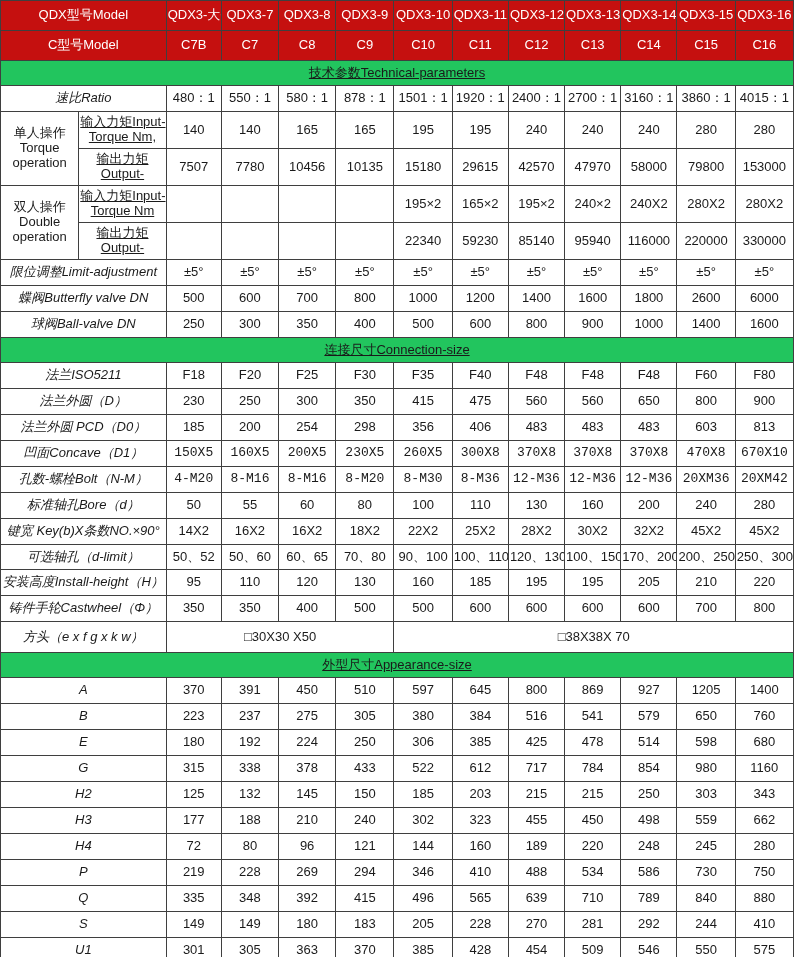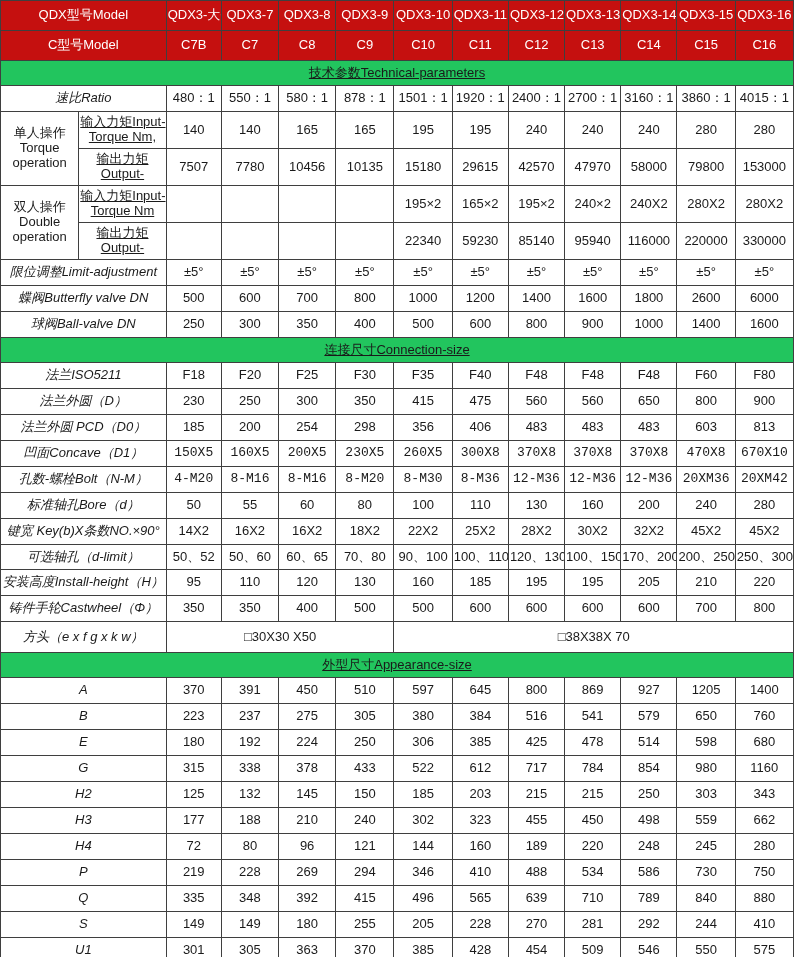--- a/index.html
+++ b/index.html
@@ -571,21 +571,21 @@
       <td class="val">789</td>
       <td class="val">840</td>
       <td class="val">880</td>
     </tr>
 
     <tr class="std">
       <td class="rowlabel" colspan="2">S</td>
       <td class="val">149</td>
       <td class="val">149</td>
       <td class="val">180</td>
-      <td class="val">255</td>
+      <td class="val">183</td>
       <td class="val">205</td>
       <td class="val">228</td>
       <td class="val">270</td>
       <td class="val">281</td>
       <td class="val">292</td>
       <td class="val">244</td>
       <td class="val">410</td>
     </tr>
 
     <tr class="std">

